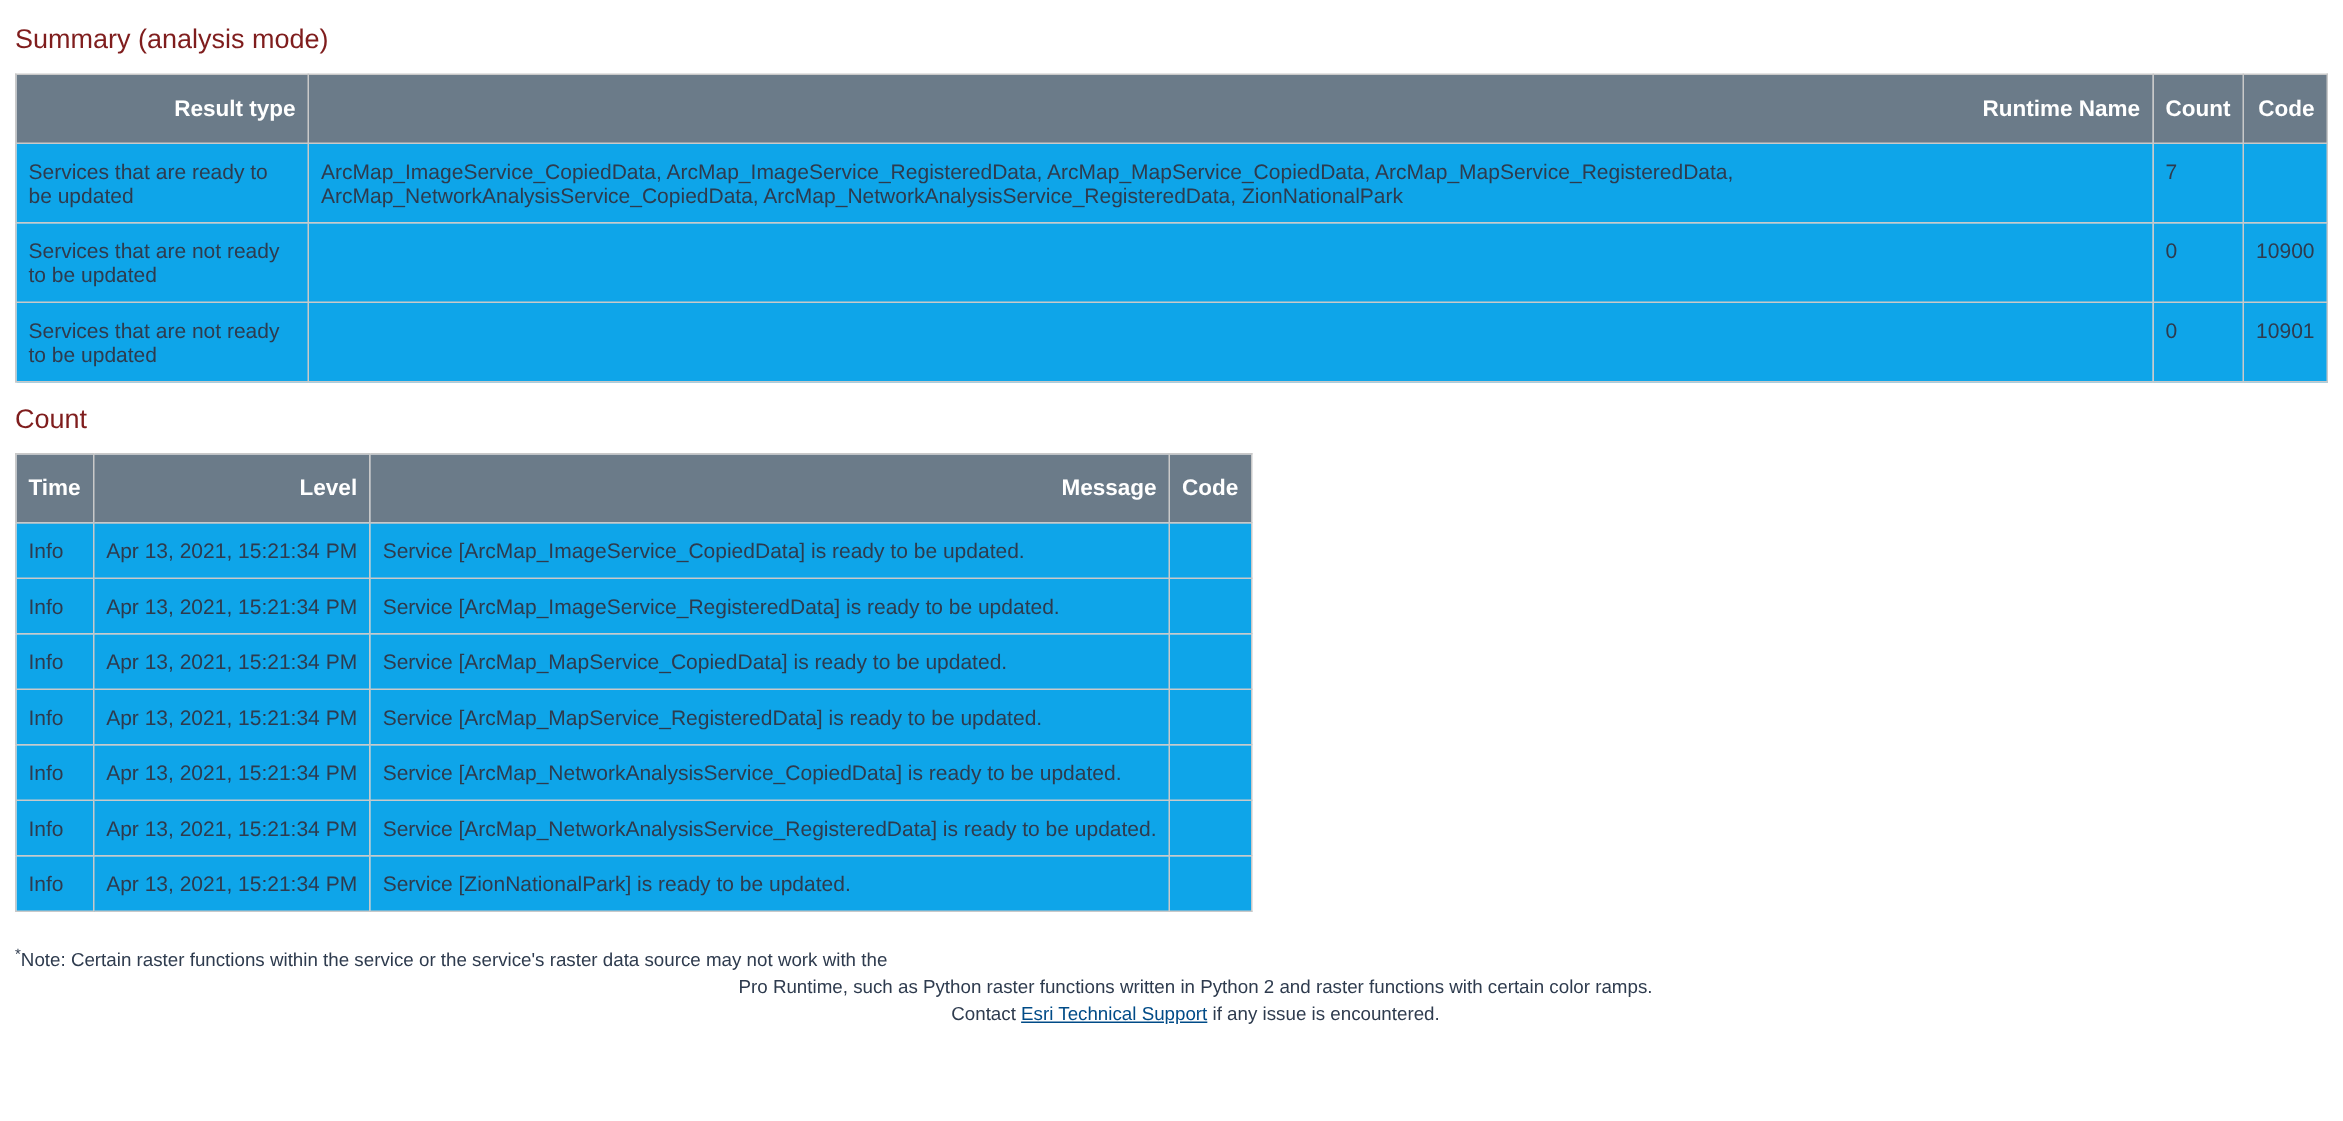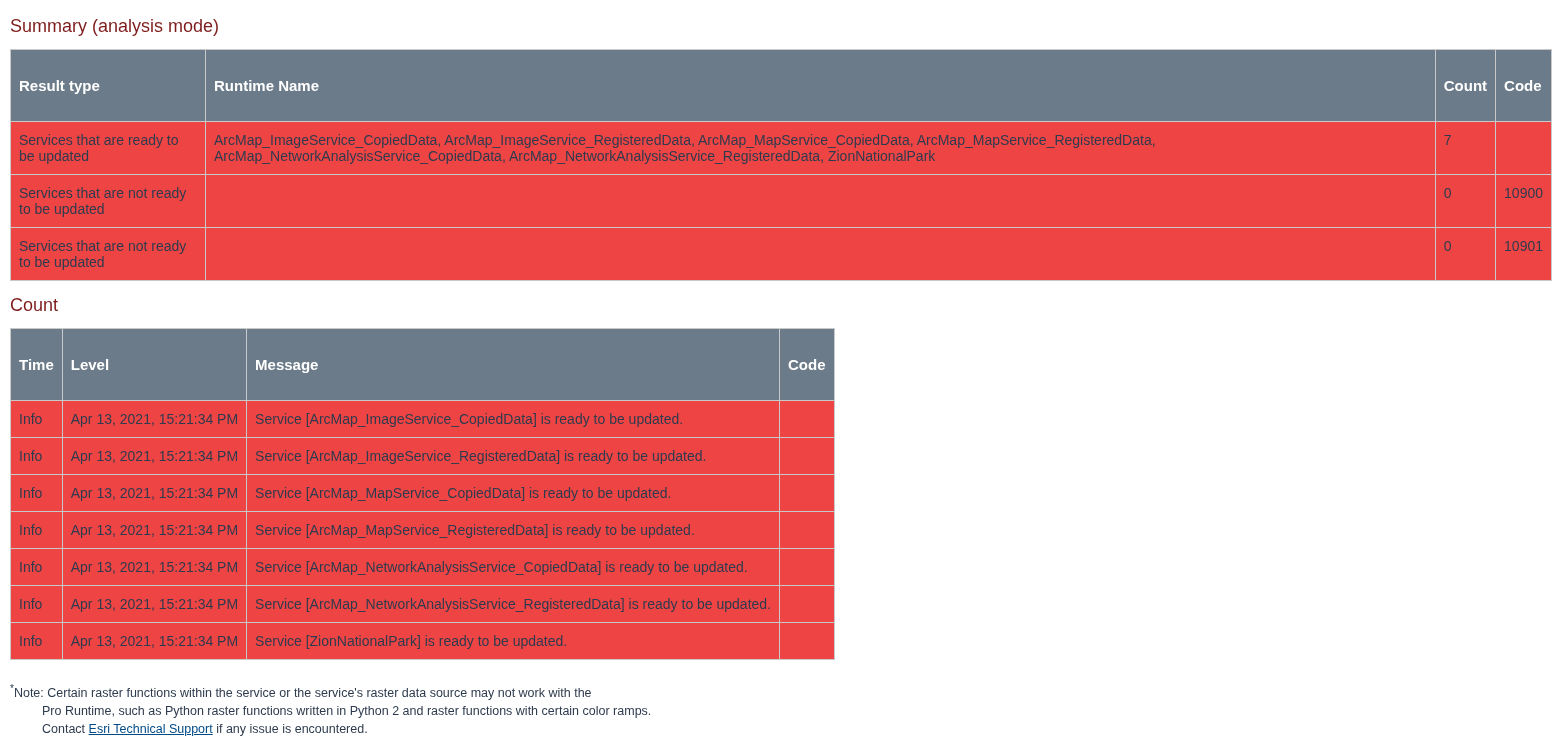--- a/index.html
+++ b/index.html
@@ -22,47 +22,48 @@
       border-collapse: collapse;
       margin-bottom: 14px;
     }
     table.summary {
       width: 100%;
     }
     th {
       background: #6B7B89;
       color: #ffffff;
       font-weight: bold;
-      text-align: left;
-      padding: 27px 8px;
+      text-align: right;
+      padding: 14px 8px;
       border: 1px solid #c9c9c9;
       font-size: 15px;
     }
     td {
-      background: #ef4444;
+      background: #0ea5e9;
       padding: 10px 8px;
       border: 1px solid #c9c9c9;
       vertical-align: top;
       color: #2E3B4E;
       font-size: 14px;
     }
     .footnote {
       font-size: 12.5px;
       color: #2E3B4E;
       line-height: 1.45;
       margin-top: 22px;
     }
     .footnote .star {
       vertical-align: super;
       font-size: 10px;
       margin-right: 0px;
     }
     .footnote .indent {
       margin-left: 32px;
       display: block;
+      text-align: center;
     }
     a {
       color: #004B87;
     }
     .num-col {
       white-space: nowrap;
     }
   </style>
 </head>
 <body>

